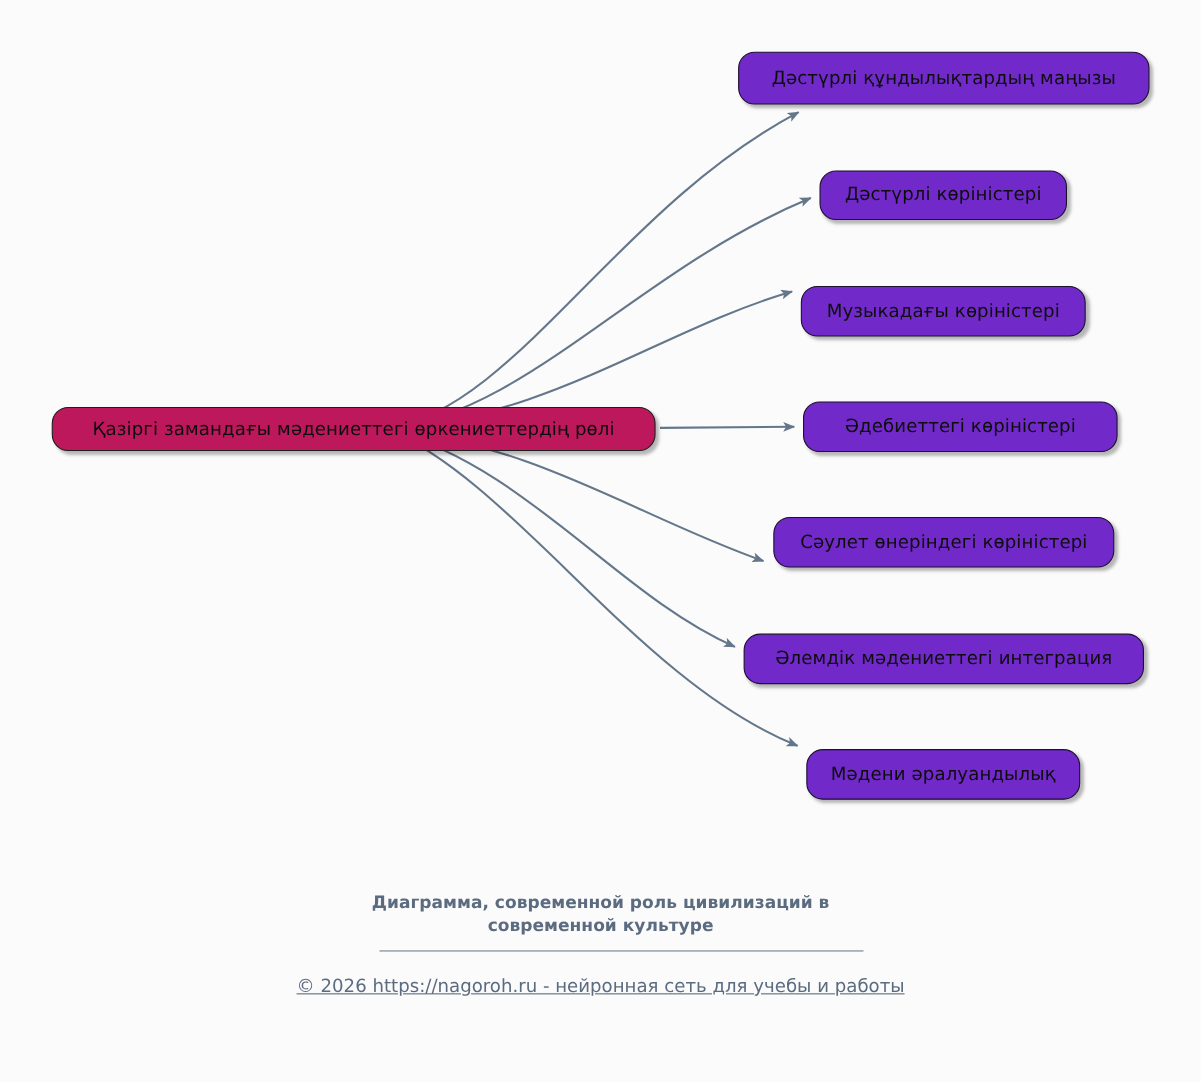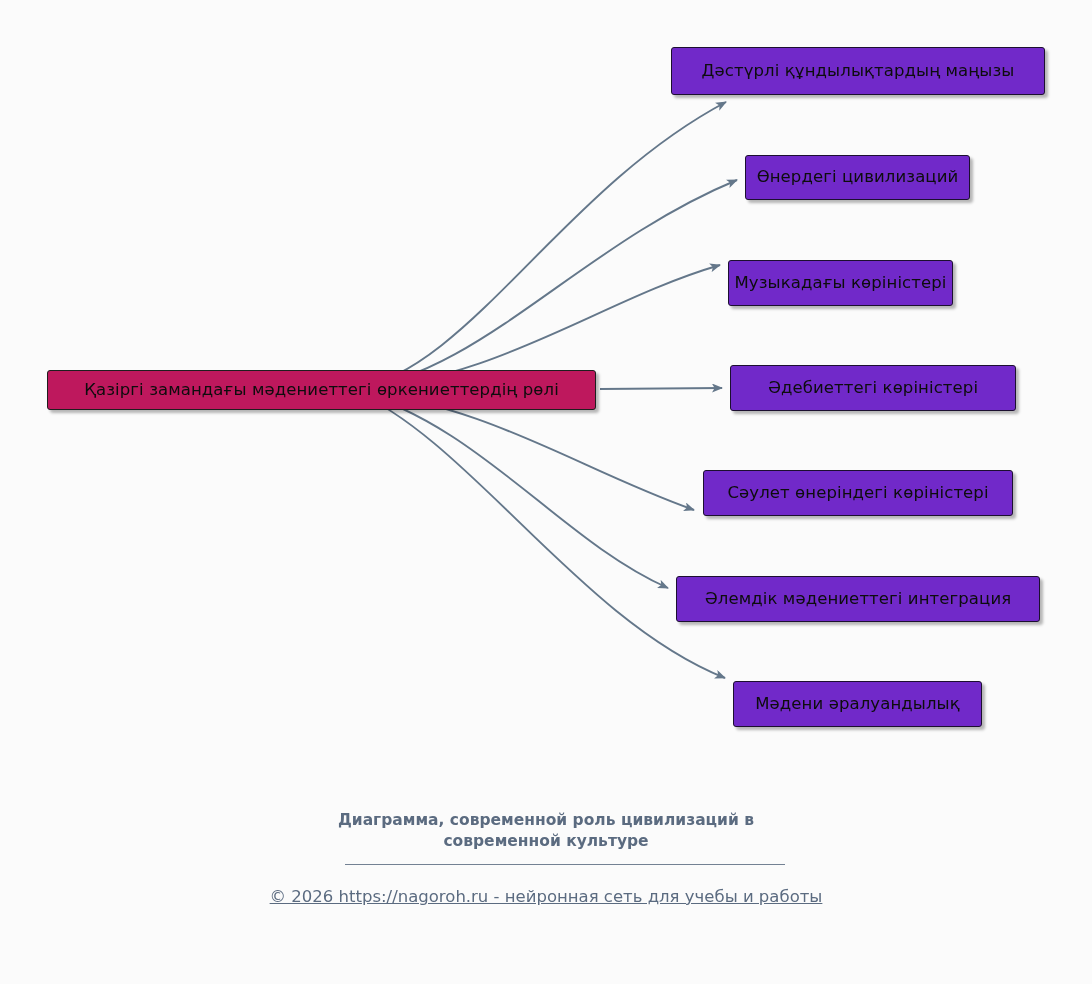--- a/index.html
+++ b/index.html
@@ -29,21 +29,21 @@
     width: 1092px;
     height: 984px;
     pointer-events: none;
   }
   .node {
     position: absolute;
     box-sizing: border-box;
     display: flex;
     align-items: center;
     justify-content: center;
-    border-radius: 3px;
+    border-radius: 15px;
     border: 1.6px solid #1a1a1a;
     box-shadow: 3px 3px 3px rgba(0,0,0,0.28);
     white-space: nowrap;
     font-size: 16.5px;
     letter-spacing: 0.1px;
     color: #0d0d0d;
     line-height: 1;
   }
   .node.root {
     background: #be185d;
@@ -111,24 +111,24 @@
 
   <div class="node root" style="left:47px; top:370px; width:549px; height:40px;">
     <span>Қазіргі замандағы мәдениеттегі өркениеттердің рөлі</span>
   </div>
 
   <div class="node child" style="left:671px; top:47px; width:374px; height:48px;">
     <span>Дәстүрлі құндылықтардың маңызы</span>
   </div>
 
   <div class="node child" style="left:745px; top:155px; width:225px; height:45px;">
-    <span>Өнердегі цивилизаций</span>
+    <span>Дәстүрлі көріністері</span>
   </div>
 
-  <div class="node child" style="left:728px; top:260px; width:225px; height:46px;">
+  <div class="node child" style="left:728px; top:260px; width:259px; height:46px;">
     <span>Музыкадағы көріністері</span>
   </div>
 
   <div class="node child" style="left:730px; top:365px; width:286px; height:46px;">
     <span>Әдебиеттегі көріністері</span>
   </div>
 
   <div class="node child" style="left:703px; top:470px; width:310px; height:46px;">
     <span>Сәулет өнеріндегі көріністері</span>
   </div>

